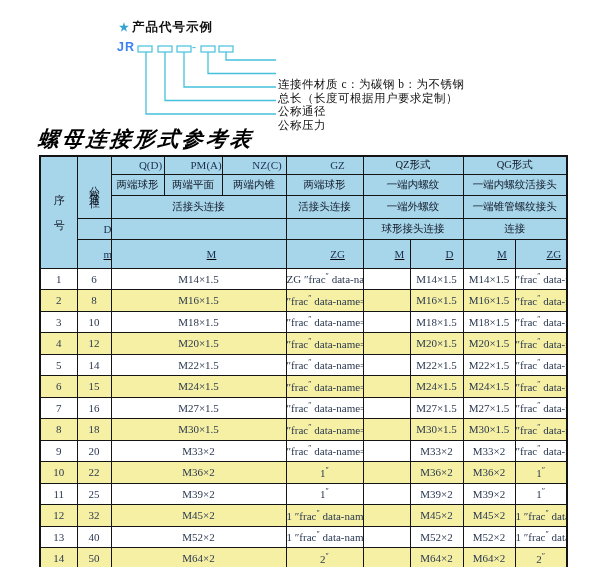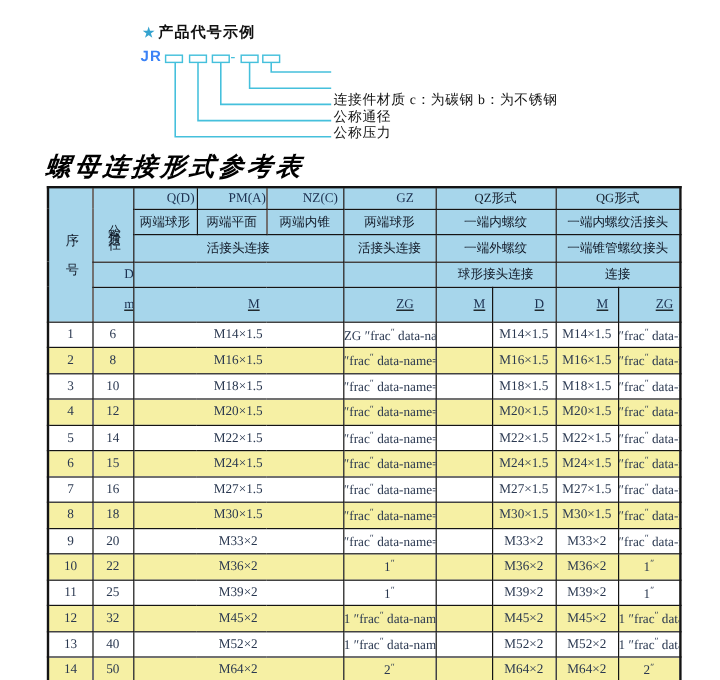--- a/index.html
+++ b/index.html
@@ -70,20 +70,21 @@
       <polyline points="226,52 226,60 276,60"></polyline>
       <polyline points="208,52 208,73.5 276,73.5"></polyline>
       <polyline points="184,52 184,87 276,87"></polyline>
       <polyline points="165,52 165,100.5 276,100.5"></polyline>
       <polyline points="146,52 146,114 276,114"></polyline>
     </g>
   </svg>
 
   <div class="diagram-labels">
     <div class="dlabel">连接件材质 c：为碳钢 b：为不锈钢</div>
+    <div class="dlabel">总长（长度可根据用户要求定制）</div>
     <div class="dlabel">公称通径</div>
     <div class="dlabel">公称压力</div>
   </div>
 </div>
 
 <div class="page-title">螺母连接形式参考表</div>
 
 <table class="ref">
   <colgroup>
     <col style="width:37px">

